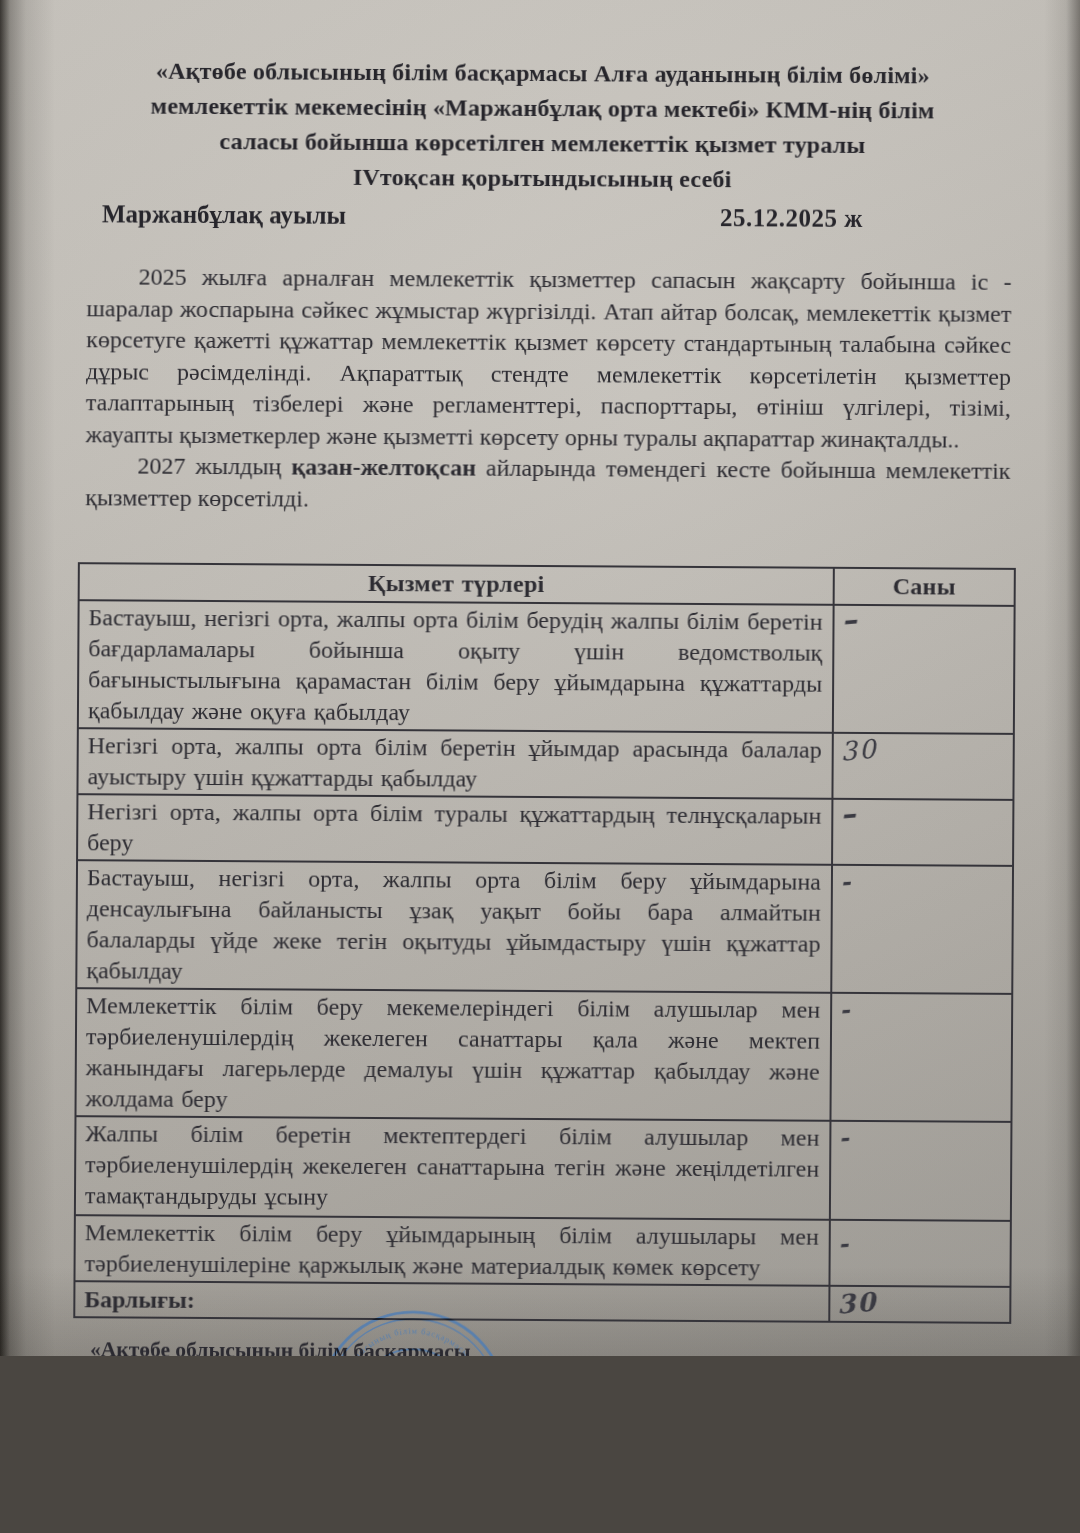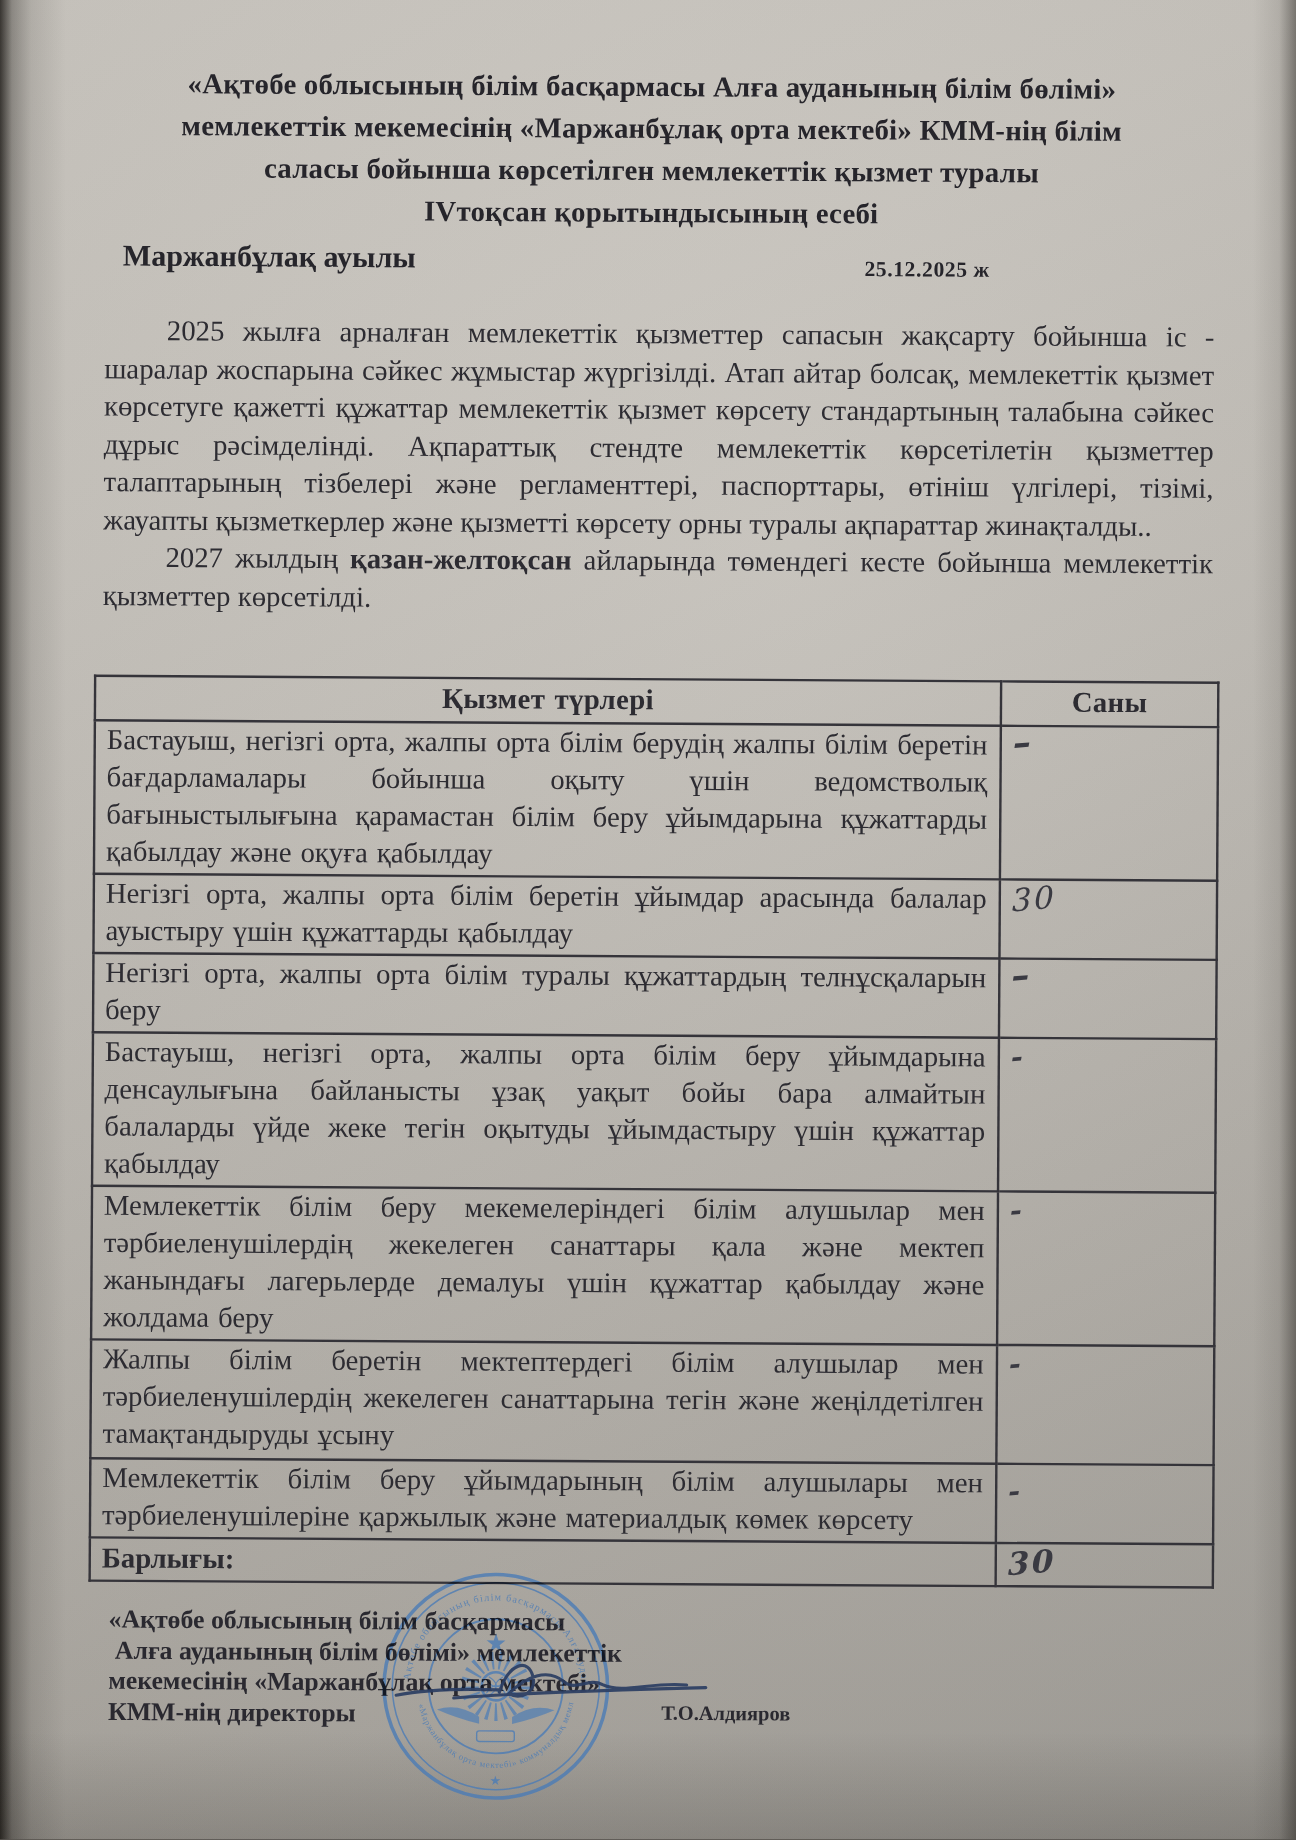--- a/index.html
+++ b/index.html
@@ -1,17 +1,17 @@
 <!DOCTYPE html>
 <html><head>
 <meta charset="utf-8">
 <style>
   html,body{margin:0;padding:0;background:#4a4641;}
   .canvas{
-    position:relative;width:1080px;height:1533px;margin:0 auto;overflow:hidden;
+    position:relative;width:1080px;height:1356px;margin:0 auto;overflow:hidden;
     font-family:"Liberation Serif","DejaVu Serif",serif;color:#2b2a30;
   }
   .paper{
     position:absolute;inset:0;
     background:linear-gradient(155deg,#ccc8c1 0%,#c6c2bb 25%,#bcb8b1 50%,#b0aca5 75%,#a3a09a 100%);
   }
   .paper::before{ 
     content:"";position:absolute;inset:0;
     background:linear-gradient(90deg,rgba(25,22,18,.85) 0px,rgba(25,22,18,.35) 10px,rgba(25,22,18,.12) 26px,rgba(25,22,18,0) 55px);
   }
@@ -26,21 +26,21 @@
 
   .title{
     position:absolute;left:70px;top:56px;width:940px;
     font-weight:bold;font-size:24px;line-height:35px;text-align:center;
     color:#26252b;letter-spacing:.2px;
   }
   .place{
     position:absolute;left:100px;top:203px;font-weight:bold;font-size:25px;color:#26252b;
   }
   .date{
-    position:absolute;left:718px;top:213px;font-weight:bold;font-size:18px;color:#26252b;letter-spacing:.5px;
+    position:absolute;left:718px;top:203px;font-weight:bold;font-size:25px;color:#26252b;letter-spacing:.5px;
   }
   .bodytext{
     position:absolute;left:85px;top:264px;width:925px;
     font-size:24px;line-height:31.5px;text-align:justify;color:#2d2c32;
   }
   .bodytext p{margin:0;text-indent:52px;}
   .bodytext b{font-weight:bold;}
 
   table.svc{
     position:absolute;left:78px;top:565px;width:936px;

